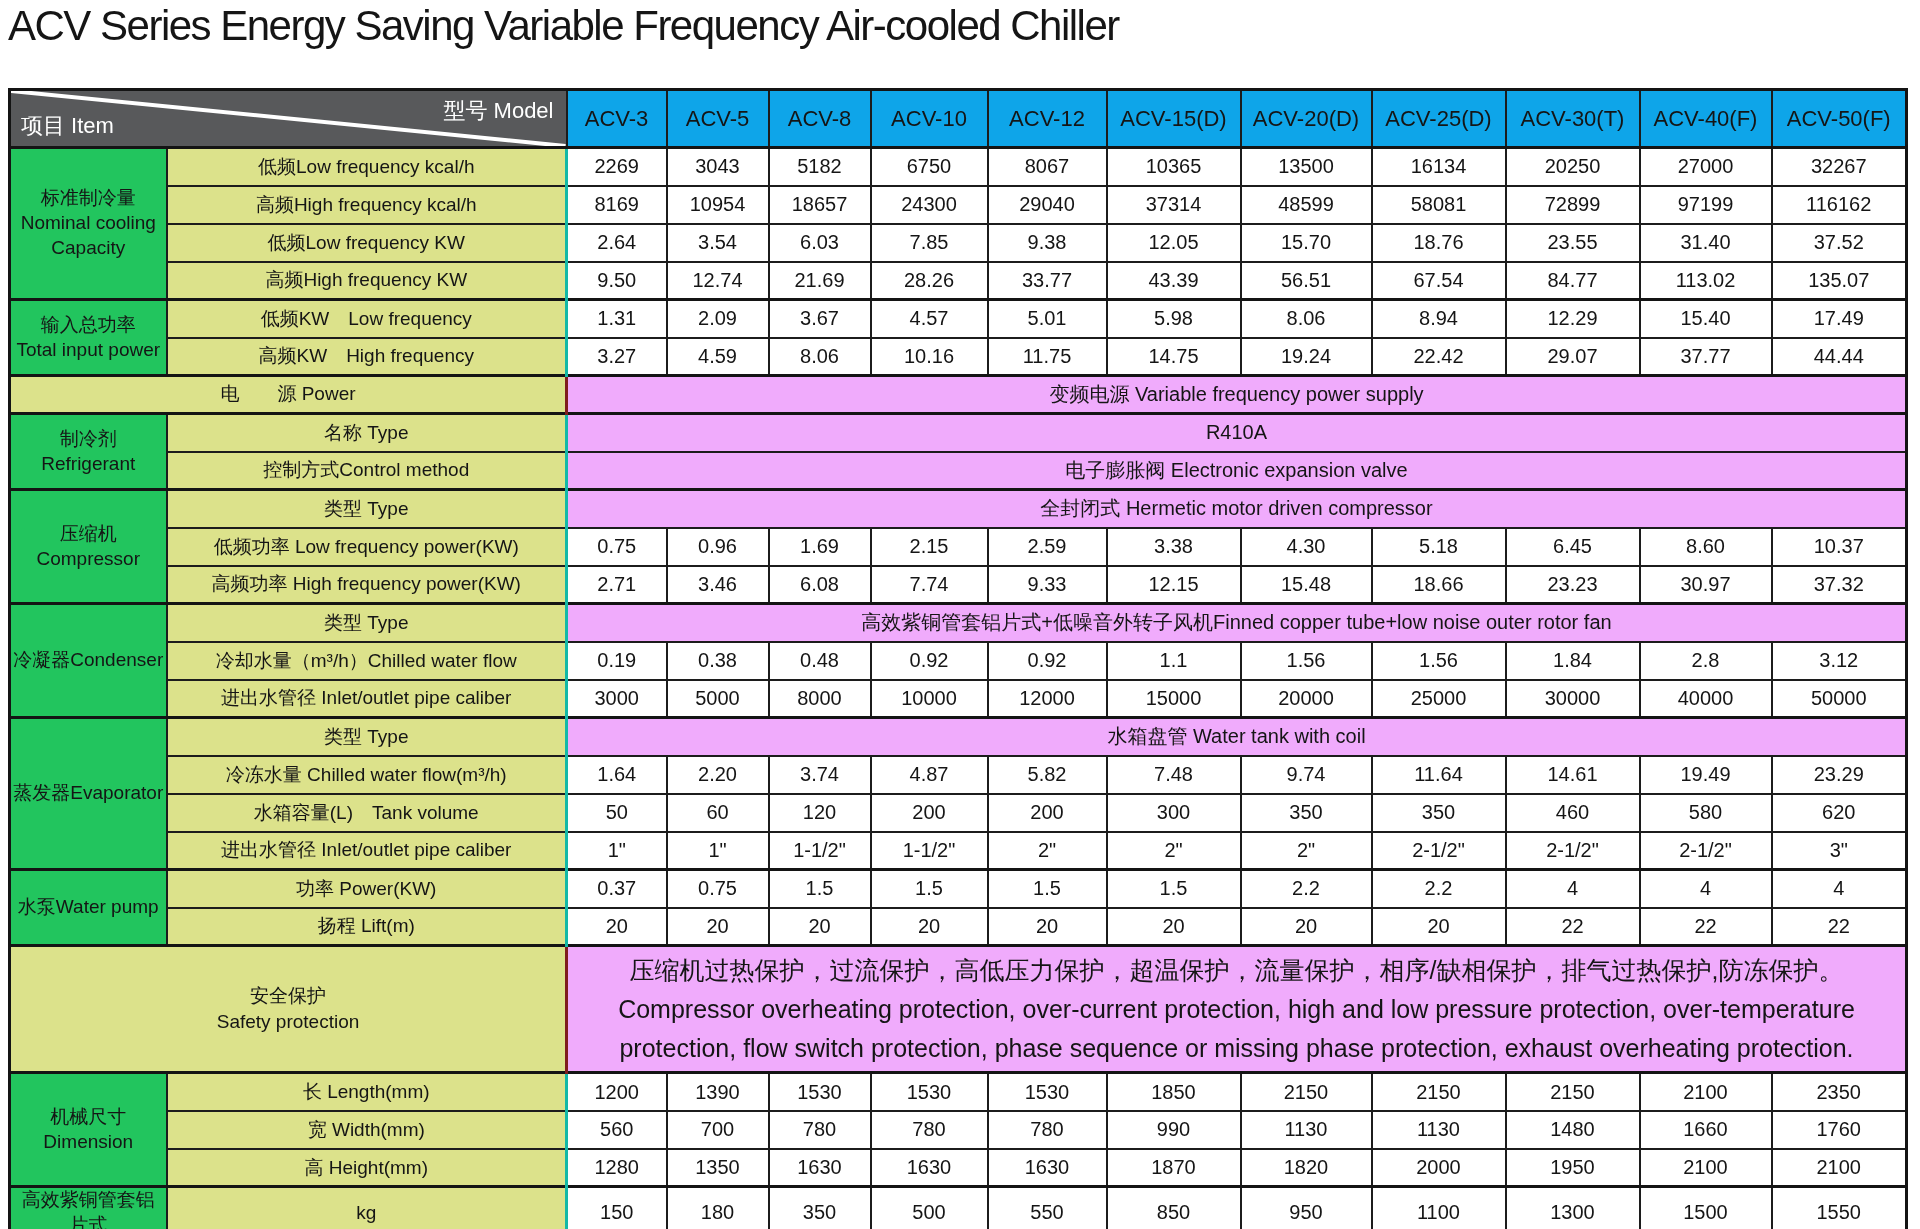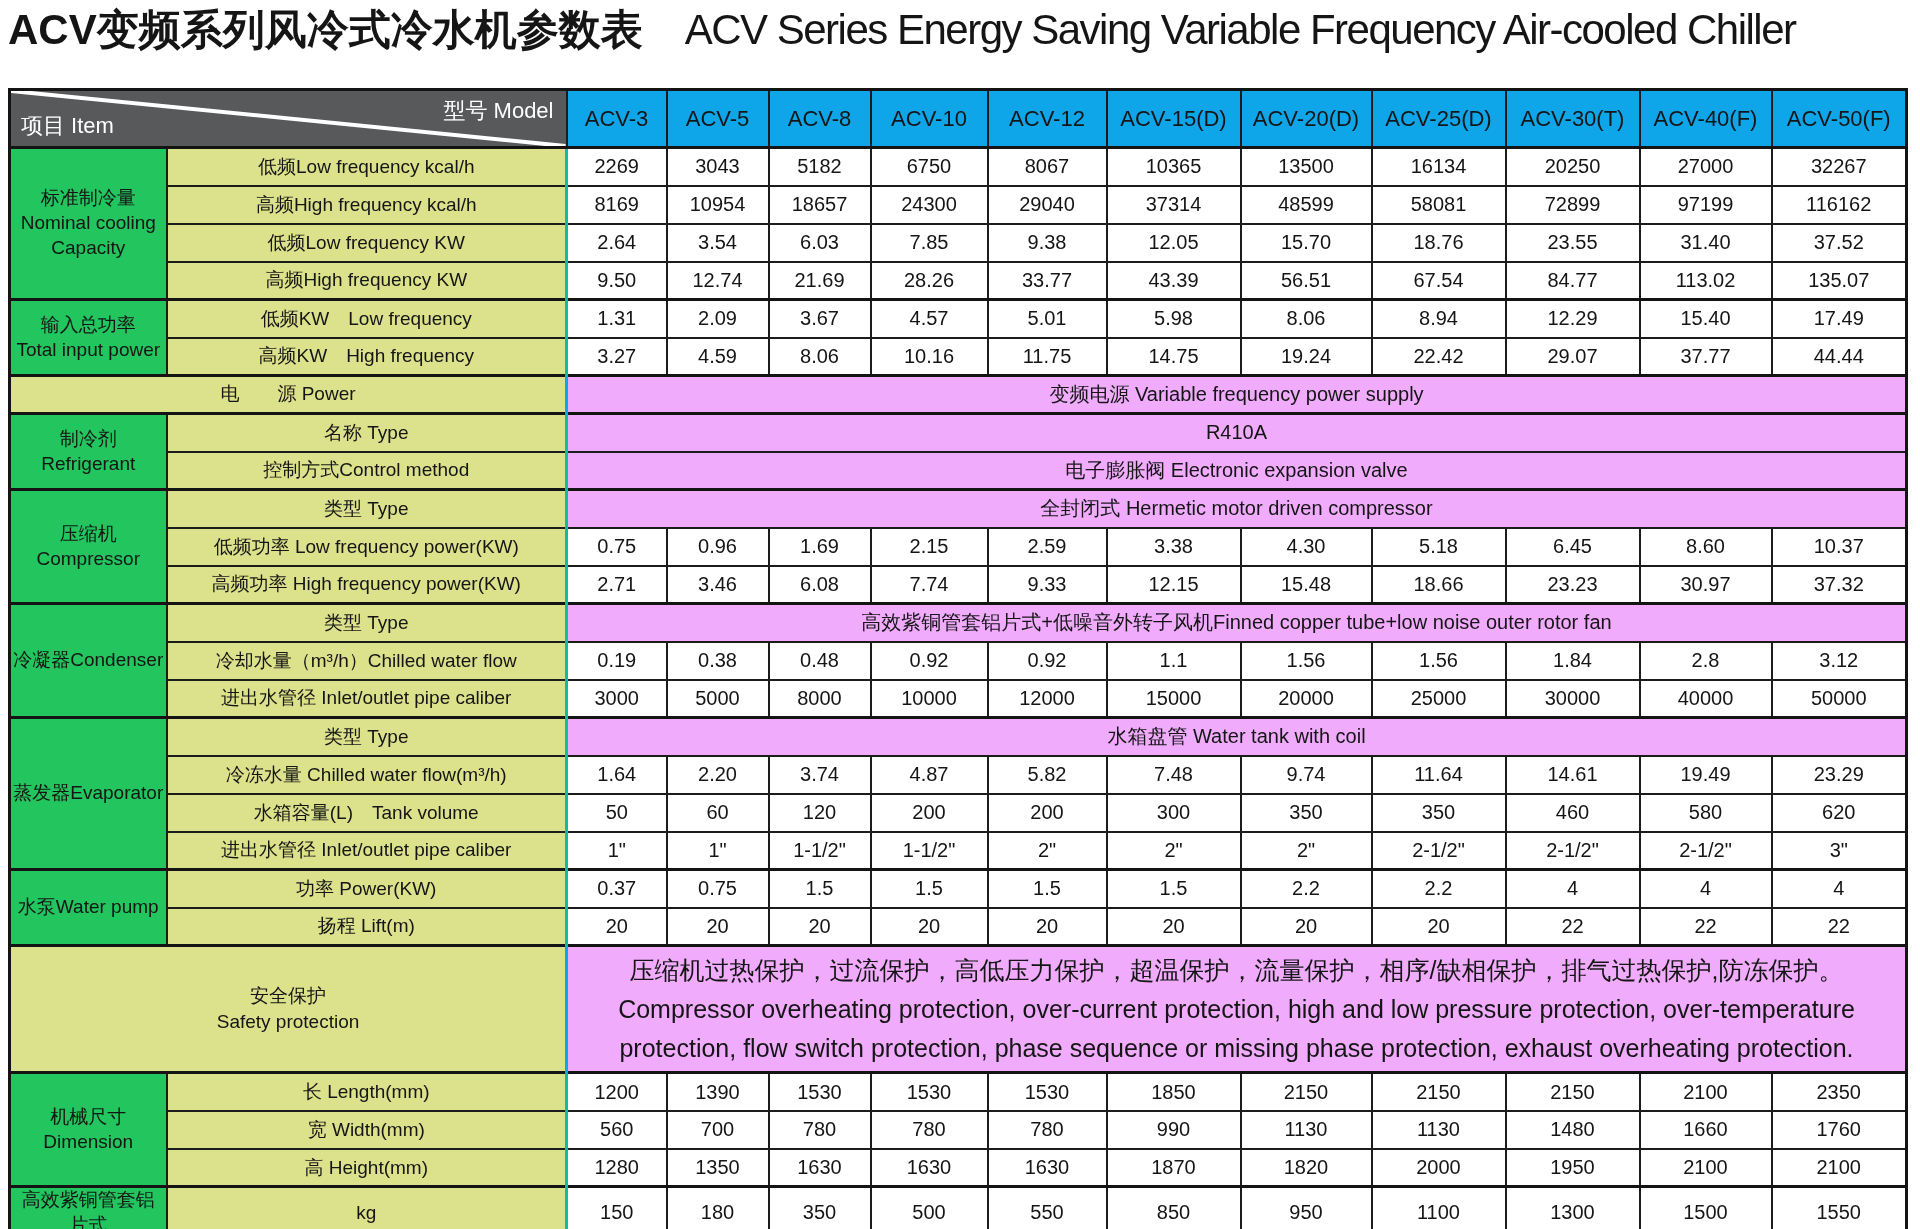--- a/index.html
+++ b/index.html
@@ -17,30 +17,29 @@
   tbody tr.tall{height:100px;}
 
   td.corner{background:#58595b;color:#fff;padding:0;position:relative;border-bottom:3px solid #141414;text-align:right;}
   td.corner .diag{position:absolute;left:0;top:0;width:100%;height:100%;}
   td.corner .model-lab{position:absolute;top:5px;right:12px;font-size:22px;}
   td.corner .item-lab{position:absolute;bottom:5px;left:10px;font-size:22px;}
   td.model{background:#0ea5e9;font-size:22px;border-bottom:3px solid #141414;}
 
   td.glabel{background:#22c55e;font-size:19px;line-height:1.3;white-space:pre-line;border-right:2px solid #1c1c1c;}
   td.sub{background:#dce28b;font-size:19px;border-right:3px solid #14b8a6;}
-  td.mlabel{background:#dce28b;font-size:19px;line-height:1.4;white-space:pre-line;border-right:3px solid #0ea5e9;}
+  td.mlabel{background:#dce28b;font-size:19px;line-height:1.4;white-space:pre-line;border-right:3px solid #7f1d1d;}
   td.val{font-size:20px;background:#fff;}
   td.spanv{font-size:20px;background:#f0abfc;}
   td.safety{font-size:25px;line-height:1.55;white-space:pre-line;padding:4px 10px;}
 </style>
 </head>
 <body>
 
 <div class="title-row">
-  <span class="title-zh">ACV变频系列风冷式冷水机参数表</span>
   <span class="title-en">ACV Series Energy Saving Variable Frequency Air-cooled Chiller</span>
 </div>
 
 <table class="spec">
   <colgroup>
     <col style="width:157px">
       <col style="width:400px">
     <col style="width:100px">
       <col style="width:102px">
       <col style="width:102px">

